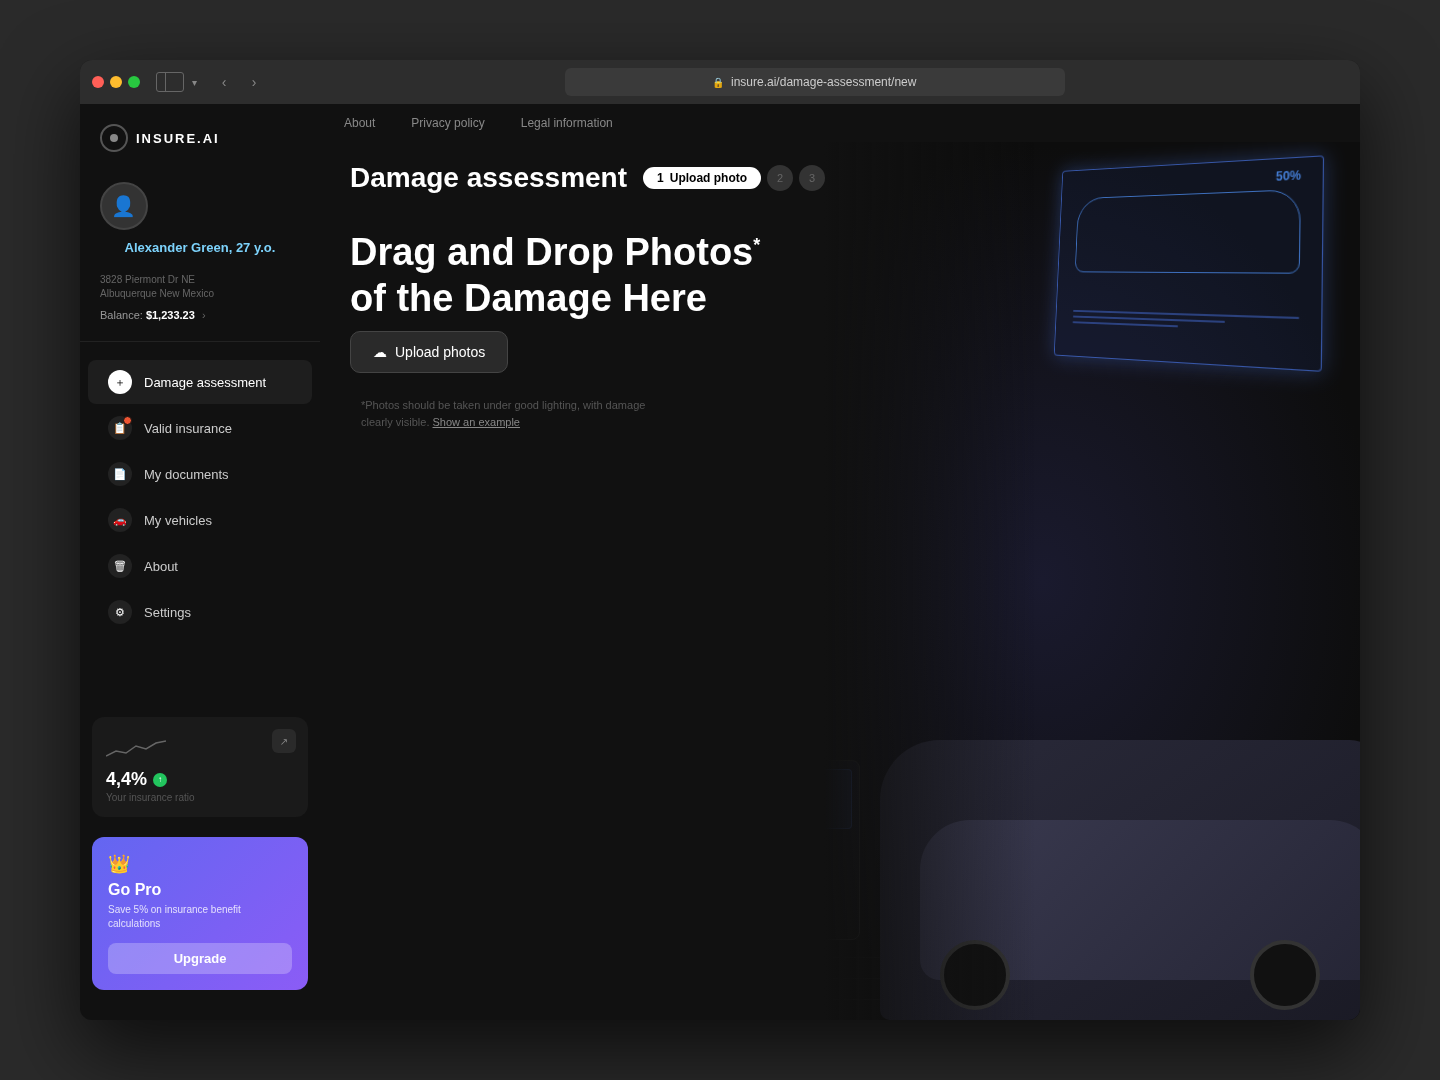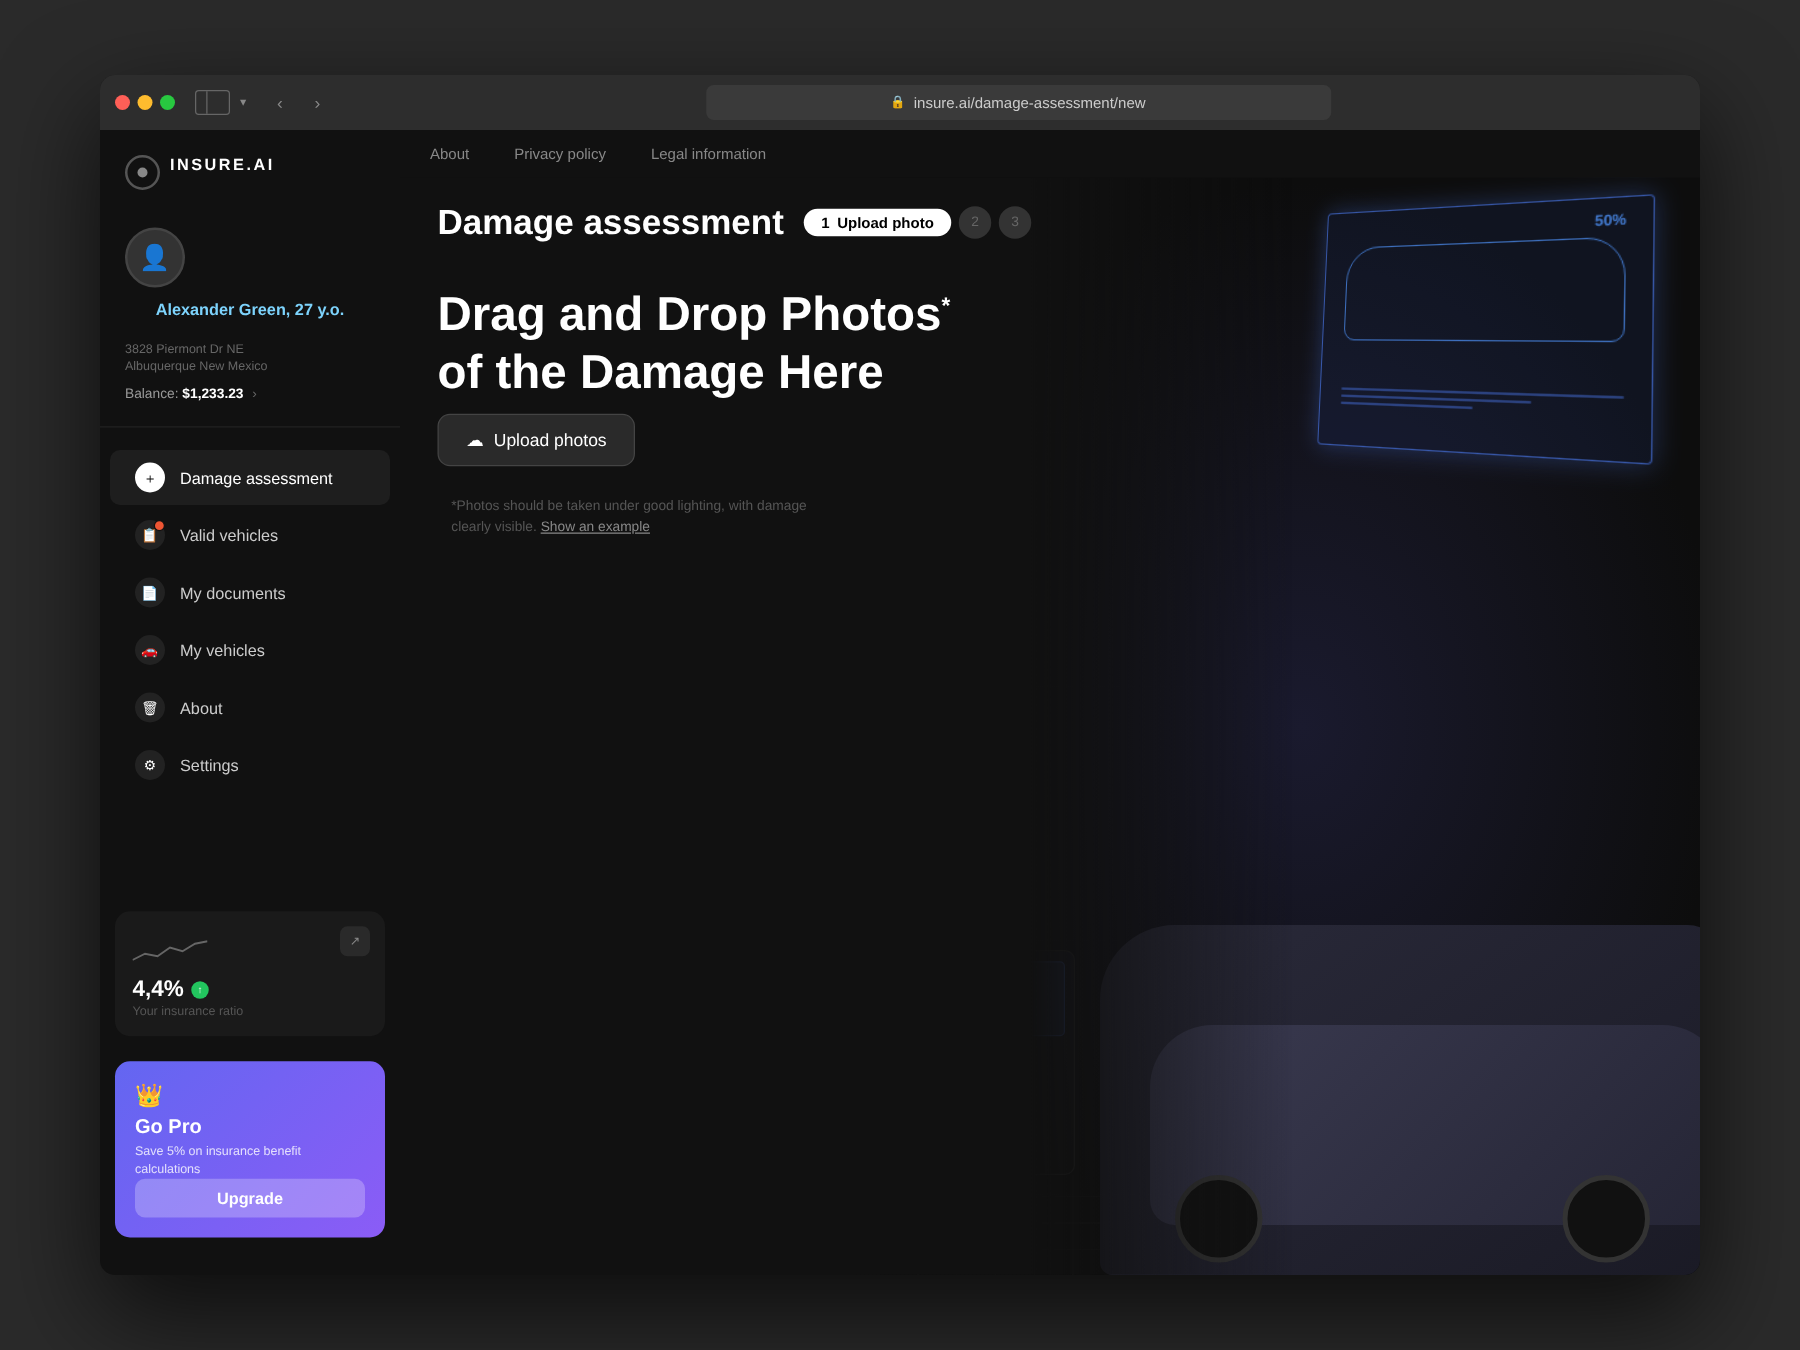--- a/index.html
+++ b/index.html
@@ -121,21 +121,21 @@
       background: #111111;
       display: flex;
       flex-direction: column;
       padding: 20px 0;
       flex-shrink: 0;
     }
 
     .logo-area {
       padding: 0 20px 20px;
       display: flex;
-      align-items: flex-start;
+      align-items: center;
       gap: 8px;
     }
 
     .logo-circle {
       width: 28px;
       height: 28px;
       border-radius: 50%;
       border: 2px solid #555;
       display: flex;
       align-items: center;
@@ -346,20 +346,21 @@
       color: #fff;
       font-size: 16px;
       font-weight: 700;
       margin-bottom: 4px;
     }
 
     .go-pro-desc {
       color: rgba(255,255,255,0.8);
       font-size: 10px;
       line-height: 1.4;
+      margin-bottom: 12px;
     }
 
     .upgrade-btn {
       background: rgba(255,255,255,0.25);
       color: #fff;
       border: none;
       border-radius: 8px;
       padding: 8px 0;
       width: 100%;
       font-size: 13px;
@@ -735,21 +736,21 @@
 
       <div class="nav-menu">
 
         <div class="nav-item active">
           <div class="nav-icon active-icon">＋</div>
           <span class="nav-label">Damage assessment</span>
         </div>
 
         <div class="nav-item">
           <div class="nav-icon red-dot">📋</div>
-          <span class="nav-label">Valid vehicles</span>
+          <span class="nav-label">Valid insurance</span>
         </div>
 
         <div class="nav-item">
           <div class="nav-icon">📄</div>
           <span class="nav-label">My documents</span>
         </div>
 
         <div class="nav-item">
           <div class="nav-icon">🚗</div>
           <span class="nav-label">My vehicles</span>

